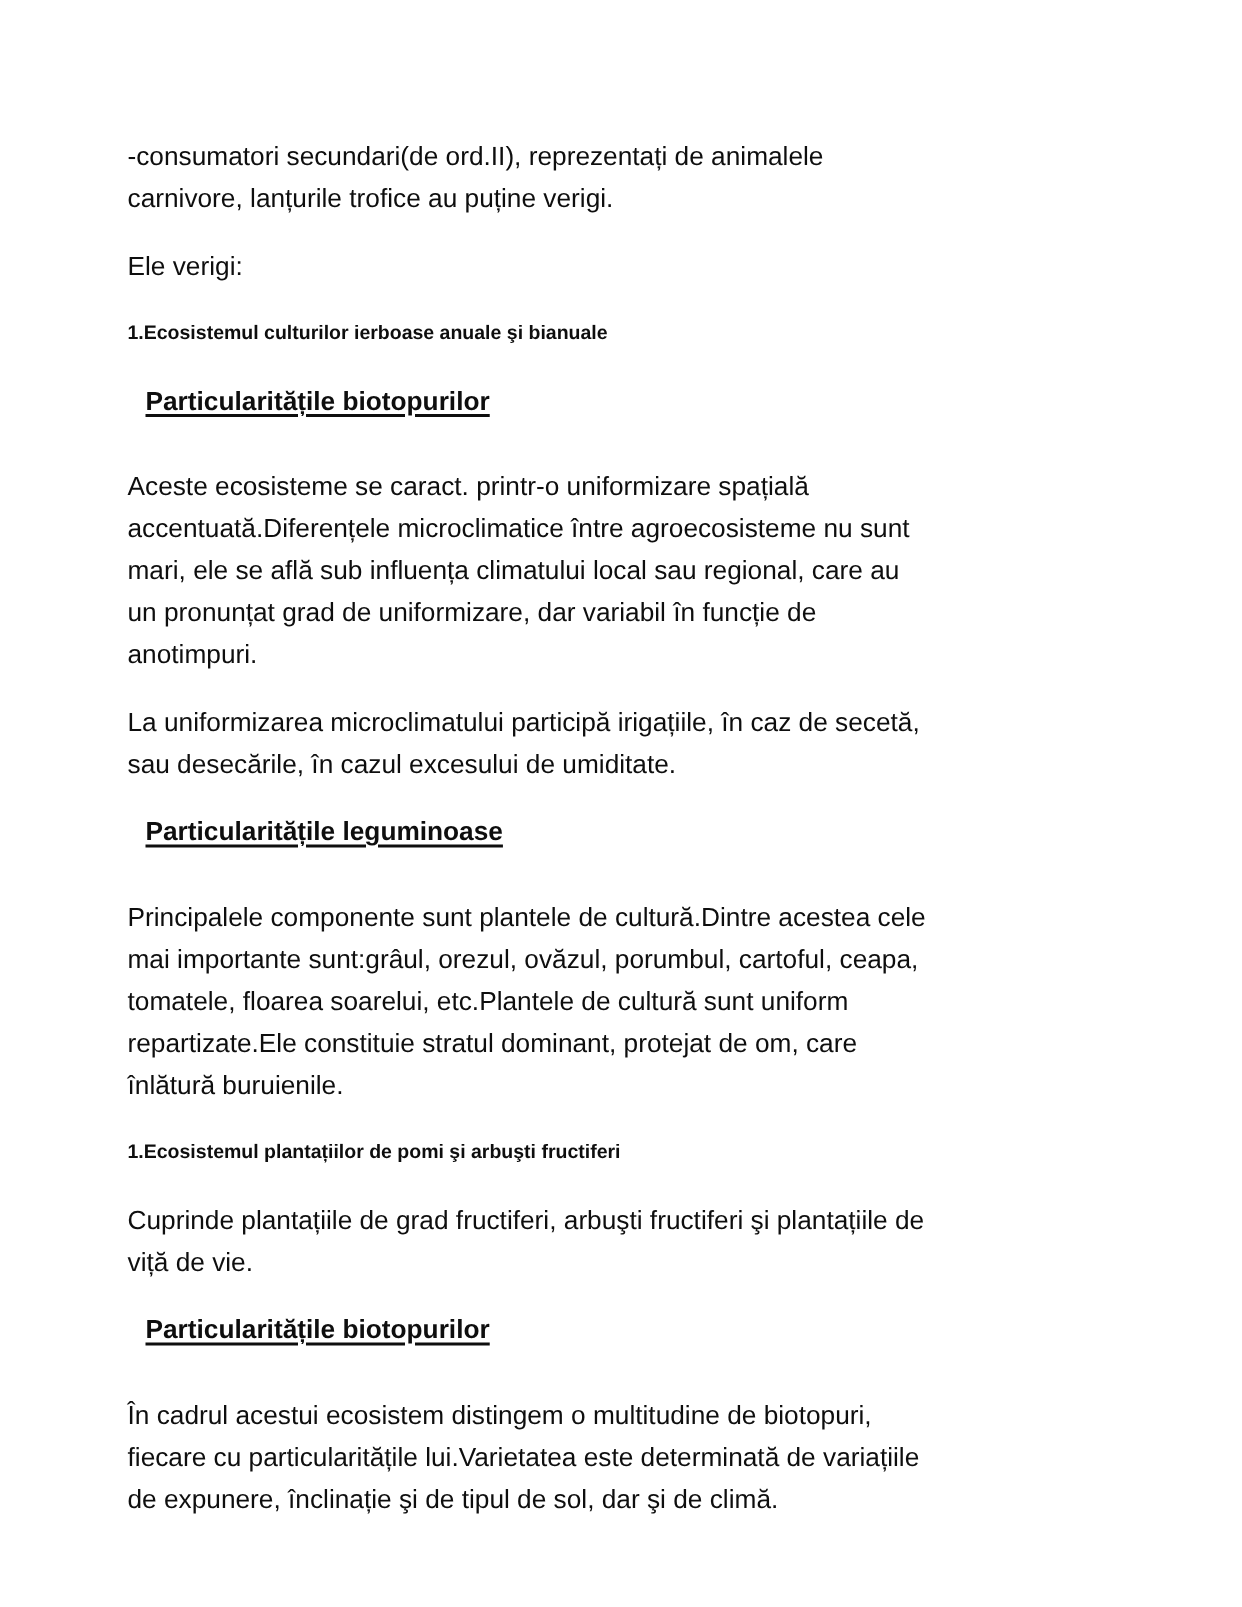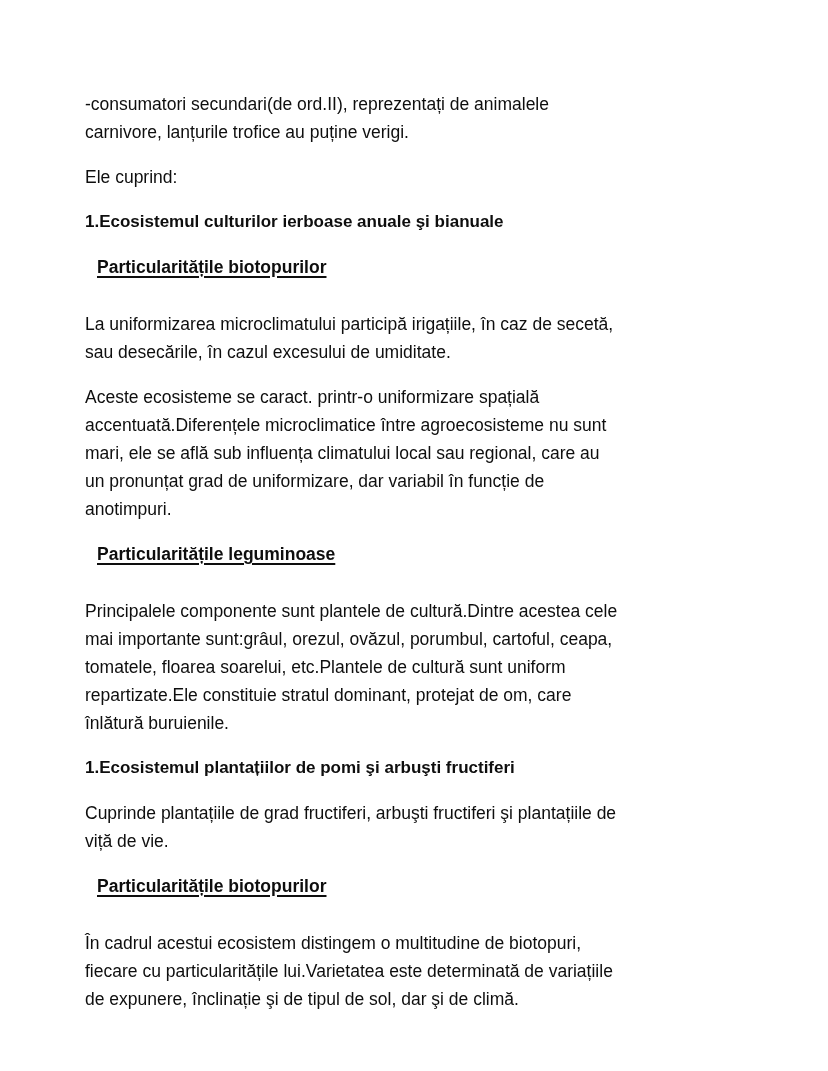--- a/index.html
+++ b/index.html
@@ -20,21 +20,21 @@
     color: #0e0e0e;
     overflow: hidden;
   }
   .para {
     margin: 0 0 17px 0;
     font-weight: normal;
   }
   .heading {
     margin: 0 0 17px 0;
     font-weight: bold;
-    font-size: 17px;
+    font-size: 13px;
     line-height: 28px;
   }
   .heading-underlined {
     margin: 0 0 17px 0;
     font-weight: bold;
     font-size: 17.5px;
     line-height: 28px;
     text-decoration: underline;
     text-decoration-thickness: 2px;
     text-underline-offset: 3px;
@@ -44,32 +44,32 @@
     margin: 12px;
   }
 </style>
 </head>
 <body>
 
 <div class="page">
 
   <p class="para">-consumatori secundari(de ord.II), reprezentați de animalele carnivore, lanțurile trofice au puține verigi.</p>
 
-  <p class="para">Ele cuprind:</p>
+  <p class="para">Ele verigi:</p>
 
   <p class="heading">1.Ecosistemul culturilor ierboase anuale şi bianuale</p>
 
 
   <div class="block-wrap">
     <span class="heading-underlined">Particularitățile biotopurilor</span>
   </div>
 
+  <p class="para">Aceste ecosisteme se caract. printr-o uniformizare spațială accentuată.Diferențele microclimatice între agroecosisteme nu sunt mari, ele se află sub influența climatului local sau regional, care au un pronunțat grad de uniformizare, dar variabil în funcție de anotimpuri.</p>
+
   <p class="para">La uniformizarea microclimatului participă irigațiile, în caz de secetă, sau desecările, în cazul excesului de umiditate.</p>
-
-  <p class="para">Aceste ecosisteme se caract. printr-o uniformizare spațială accentuată.Diferențele microclimatice între agroecosisteme nu sunt mari, ele se află sub influența climatului local sau regional, care au un pronunțat grad de uniformizare, dar variabil în funcție de anotimpuri.</p>
 
   <div class="block-wrap">
     <span class="heading-underlined">Particularitățile leguminoase</span>
   </div>
 
   <p class="para">Principalele componente sunt plantele de cultură.Dintre acestea cele mai importante sunt:grâul, orezul, ovăzul, porumbul, cartoful, ceapa, tomatele, floarea soarelui, etc.Plantele de cultură sunt uniform repartizate.Ele constituie stratul dominant, protejat de om, care înlătură buruienile.</p>
 
   <p class="heading">1.Ecosistemul plantațiilor de pomi şi arbuşti fructiferi</p>
 
   <p class="para">Cuprinde plantațiile de grad fructiferi, arbuşti fructiferi şi plantațiile de viță de vie.</p>

